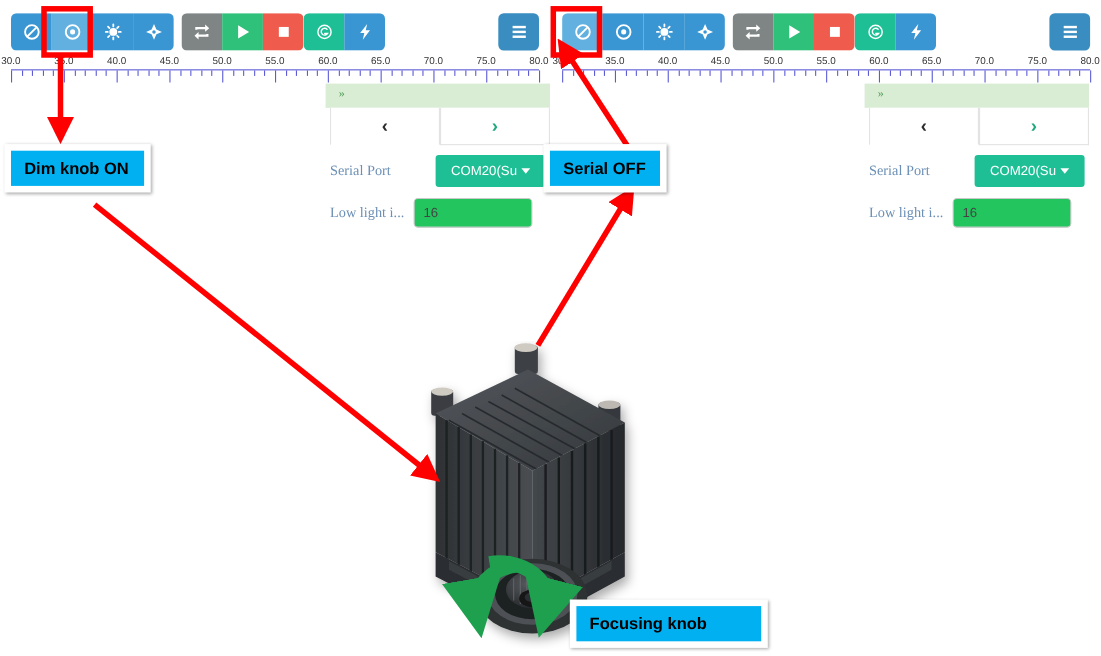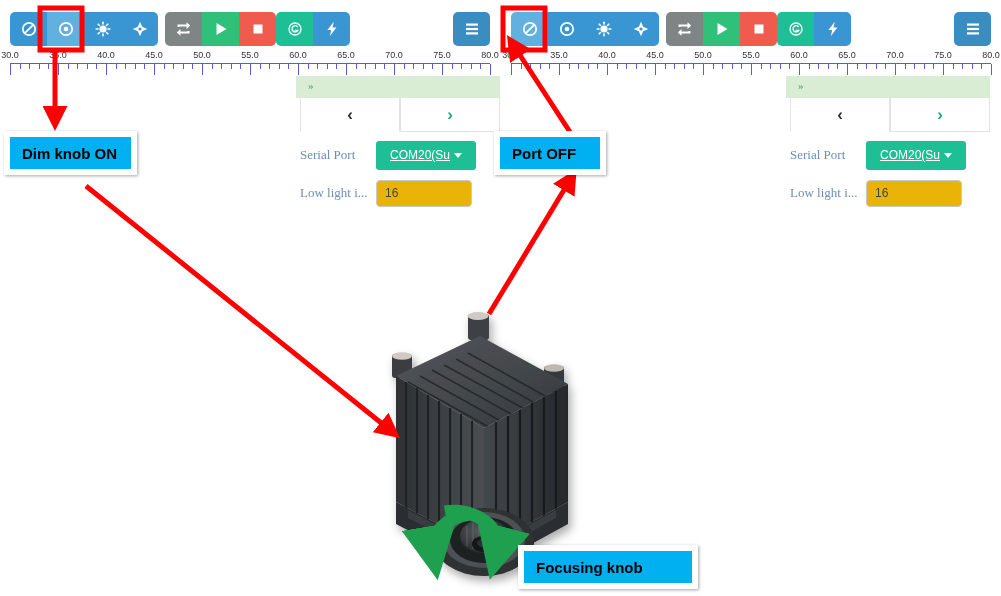--- a/index.html
+++ b/index.html
@@ -150,21 +150,21 @@
   .tab .g-prev { color: #2c2c2c; font-size: 17px; font-weight: bold; line-height: 1; }
   .tab .g-next { color: #1fa97f; font-size: 17px; font-weight: bold; line-height: 1; }
 
   .form-row {
     position: absolute;
     left: 4px;
     height: 30px;
     display: flex;
     align-items: center;
   }
-  .form-row.r1 { top: 64px; }
+  .form-row.r1 { top: 64px; gap: 20px; }
   .form-row.r2 { top: 102px; }
   .f-label {
     width: 76px;
     font-family: "Liberation Serif", serif;
     font-size: 13px;
     color: #6b8fb5;
     white-space: nowrap;
     overflow: hidden;
   }
   .dropdown {
@@ -174,34 +174,33 @@
     border-radius: 3px;
     color: #ffffff;
     font-size: 12px;
     display: flex;
     align-items: center;
     justify-content: center;
     gap: 4px;
     cursor: pointer;
     box-sizing: border-box;
     font-family: "Liberation Sans", sans-serif;
-    text-decoration: underline;
   }
   .dropdown .caret {
     border-left: 4px solid transparent;
     border-right: 4px solid transparent;
     border-top: 5px solid #ffffff;
     display: inline-block;
   }
   .num-input {
-    width: 96px;
+    width: 108px;
     height: 27px;
     border: 1px solid #c9c9c9;
     border-radius: 4px;
-    background: #eab308;
+    background: #22c55e;
     font-size: 12px;
     color: #444;
     padding: 0 0 0 8px;
     box-sizing: border-box;
     font-family: "Liberation Sans", sans-serif;
     outline: none;
   }
 
   
   .callout {
@@ -703,18 +702,18 @@
 
   <rect x="40" y="8" width="42" height="42" fill="none" stroke="#ff0000" stroke-width="5"></rect>
   <rect x="503" y="8" width="42" height="42" fill="none" stroke="#ff0000" stroke-width="5"></rect>
 </svg>
 
 <div class="callout" style="left:4px; top:131px; width:133px; height:44px;">
   <div class="inner">Dim knob ON</div>
 </div>
 
 <div class="callout" style="left:494px; top:131px; width:112px; height:44px;">
-  <div class="inner">Port OFF</div>
+  <div class="inner">Serial OFF</div>
 </div>
 
 <div class="callout" style="left:518px; top:545px; width:180px; height:44px;">
   <div class="inner">Focusing knob</div>
 </div>
 
 </body></html>

